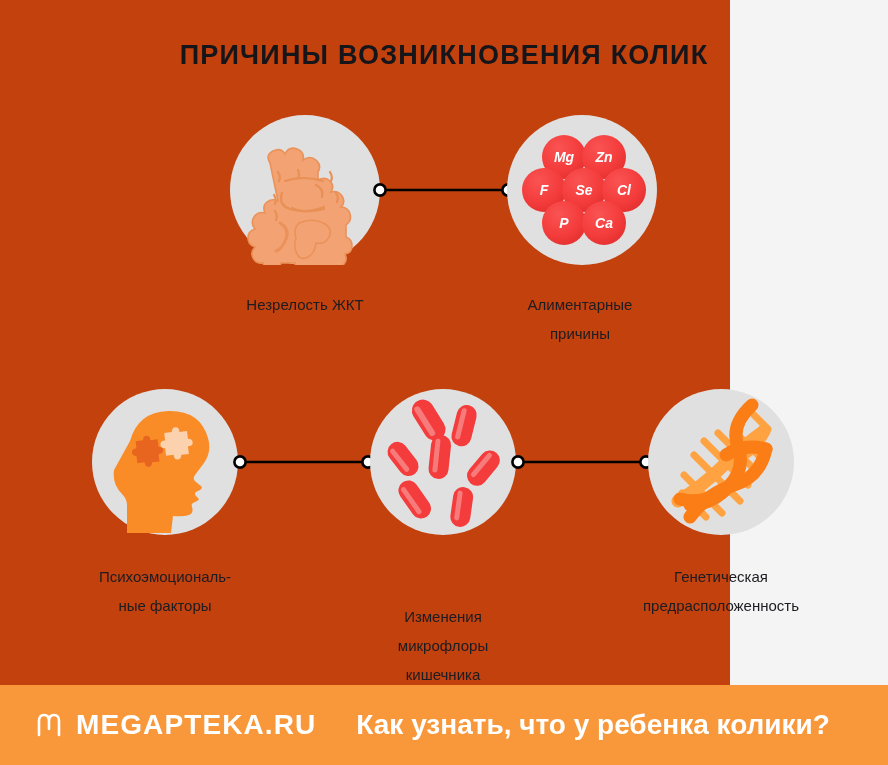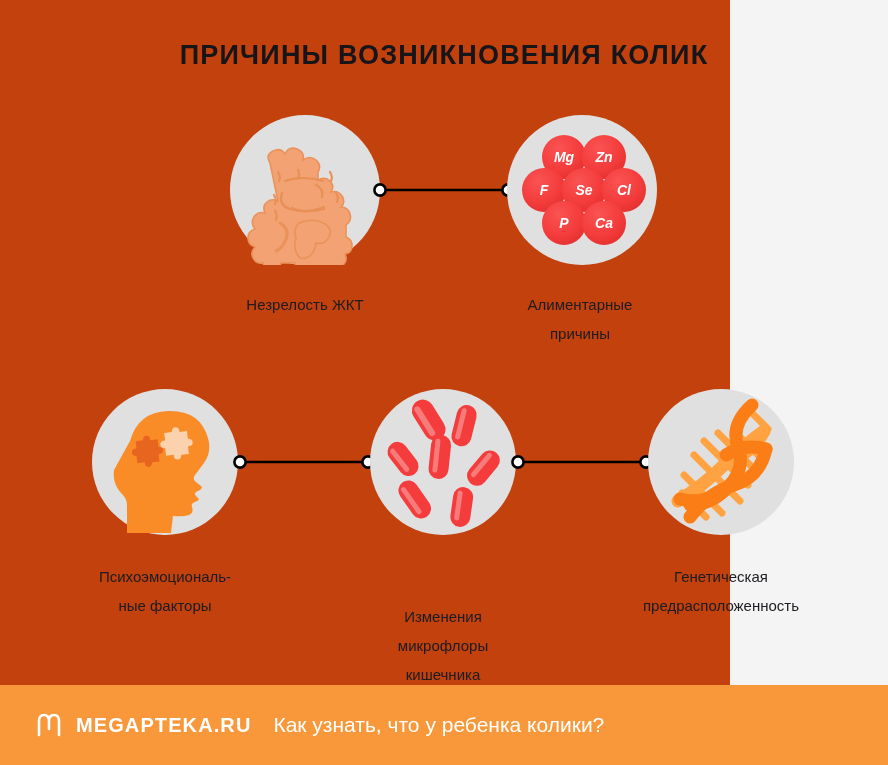--- a/index.html
+++ b/index.html
@@ -82,30 +82,30 @@
     margin-left: 34px;
     width: 30px;
     height: 30px;
     display: flex;
     align-items: center;
     justify-content: center;
   }
   .footer-brand {
     margin-left: 12px;
     color: #ffffff;
-    font-size: 20px;
+    font-size: 28px;
     font-weight: bold;
     letter-spacing: 1.1px;
     font-family: "Liberation Sans", sans-serif;
   }
   .footer-tagline {
-    margin-left: 22px;
+    margin-left: 40px;
     color: #ffffff;
-    font-size: 21px;
-    font-weight: normal;
+    font-size: 28px;
+    font-weight: bold;
     font-family: "Liberation Sans", sans-serif;
   }
 </style>
 </head>
 <body>
 
 <div id="infographic">
 
   <div class="title">ПРИЧИНЫ ВОЗНИКНОВЕНИЯ КОЛИК</div>
 

